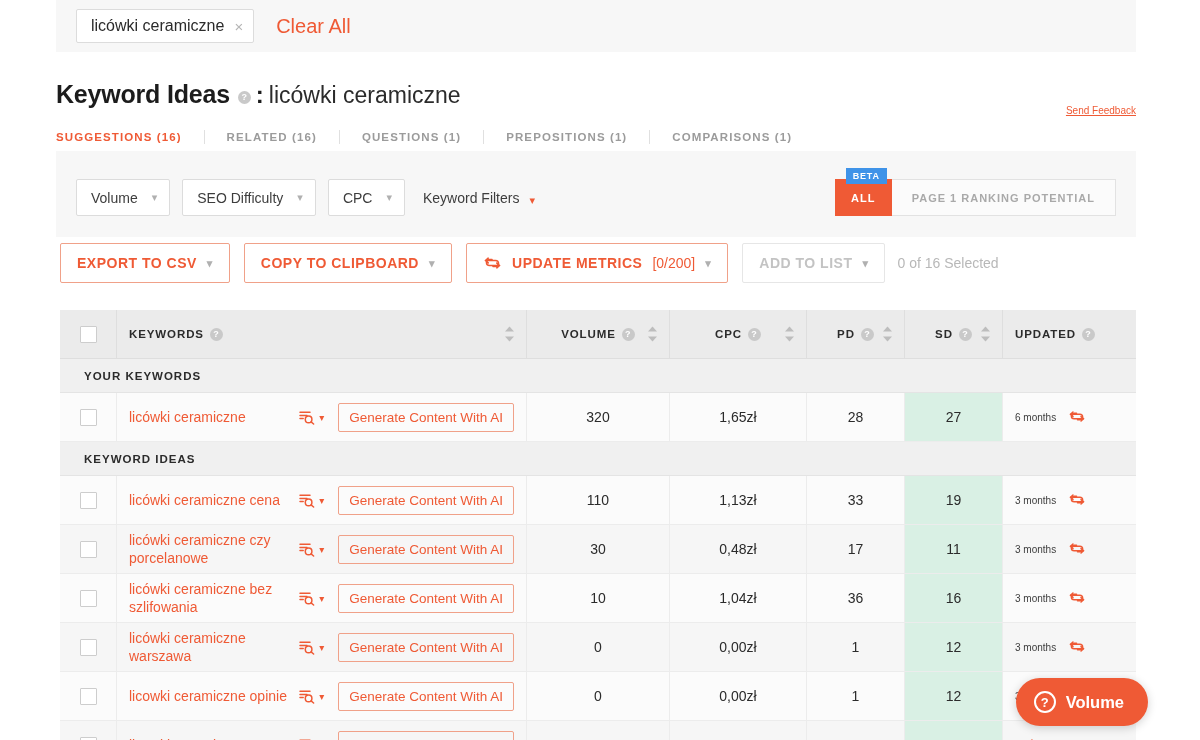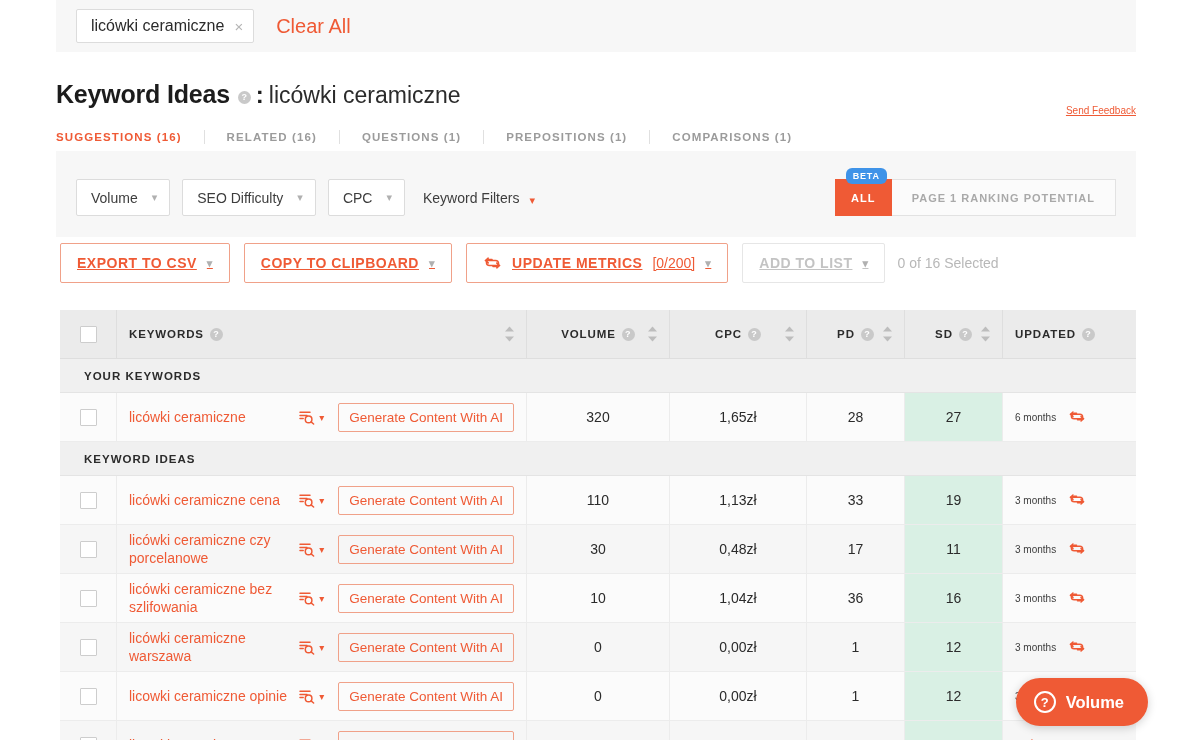--- a/index.html
+++ b/index.html
@@ -90,33 +90,33 @@
     font-size: 11px; font-weight: bold; letter-spacing: 1px; cursor: pointer;
   }
   .toggle-btn.on { background: #ef5a35; color: #fff; width: 57px; }
   .toggle-btn.off {
     background: #fbfbfb; color: #a9a9a9; padding: 12px 20px;
     border: 1px solid #e2e2e2; border-left: none;
   }
   .beta {
     position: absolute; left: 11px; top: -11px;
     background: #3f93e8; color: #fff; font-size: 9px; font-weight: bold;
-    letter-spacing: .8px; padding: 3px 7px; border-radius: 6px;
+    letter-spacing: .8px; padding: 3px 7px; border-radius: 0;
   }
 
   
   .actions {
     position: absolute; left: 56px; top: 243px; width: 1080px; height: 40px;
     display: flex; align-items: center; padding-left: 4px; gap: 14px;
   }
   .btn {
     height: 40px; display: flex; align-items: center; gap: 10px;
     padding: 0 16px; border: 1px solid #f0a189; border-radius: 2px;
     background: #fff; color: #ef5a35;
-    font-size: 14px; font-weight: bold; letter-spacing: .5px; cursor: pointer; text-decoration: underline;
+    font-size: 14px; font-weight: bold; letter-spacing: .5px; cursor: pointer;
   }
   .btn .sub { font-weight: normal; letter-spacing: 0; }
   .btn.disabled { border-color: #e6e6e6; color: #c3c3c3; }
   .selected-count { font-size: 14px; color: #b8b8b8; margin-left: -2px; }
 
   .refresh-ico { display: inline-block; width: 19px; height: 16px; }
 
   
   .table { position: absolute; left: 60px; top: 310px; width: 1076px; }
   .thead {

